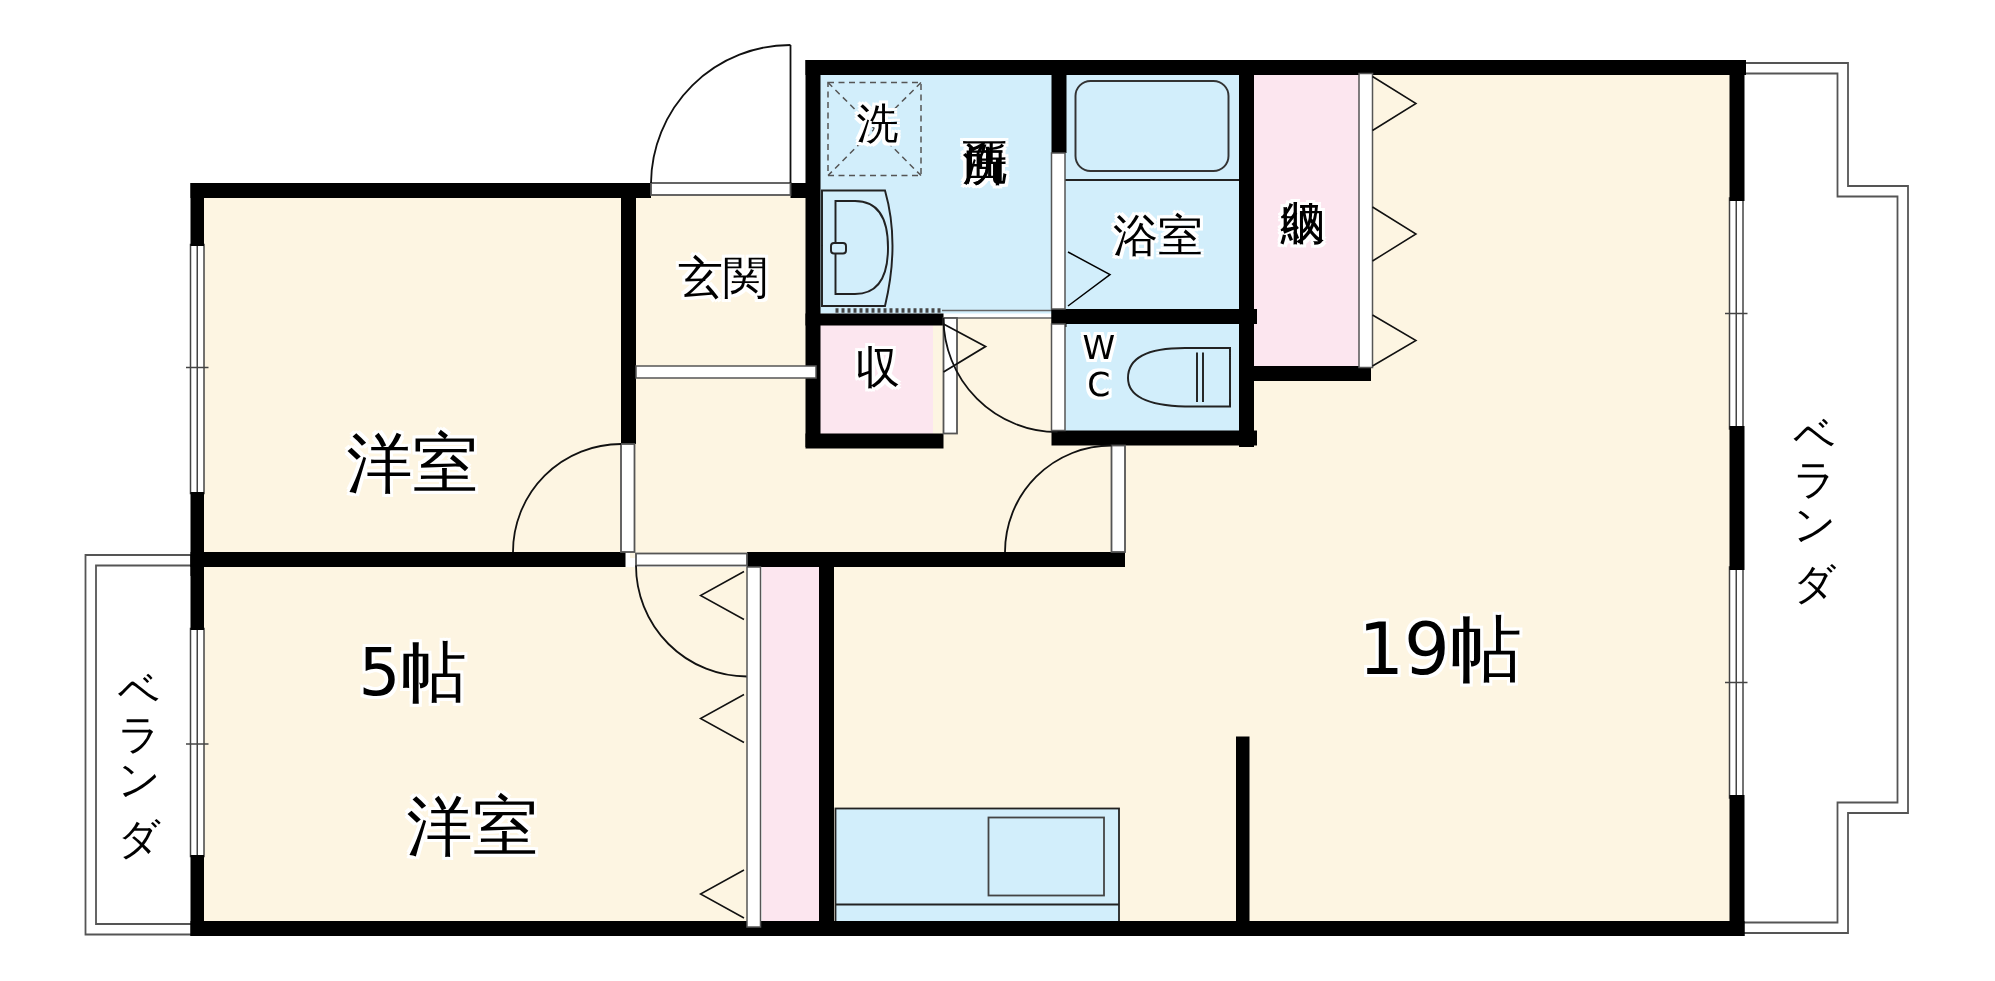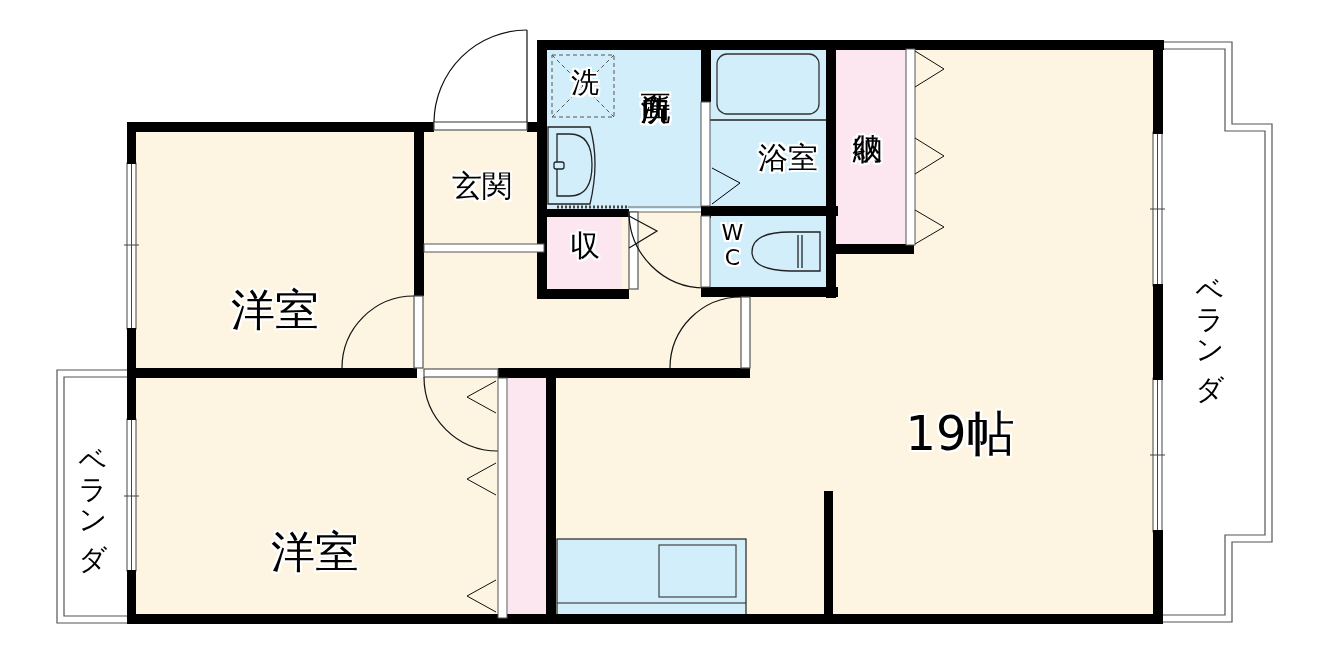--- a/index.html
+++ b/index.html
@@ -196,38 +196,39 @@
 
   <g stroke="#111" stroke-width="1" fill="none">
     <polyline points="496,381 467,397 496,413"></polyline>
     <polyline points="496,463 467,479 496,495"></polyline>
     <polyline points="496,580 467,596 496,612"></polyline>
   </g>
 </svg>
 
 <div class="lbl" style="left:205px;top:195px;width:140px;font-size:44px;">
   <div>洋室</div>
+  <div>5帖</div>
 </div>
 
 <div class="lbl" style="left:245px;top:437px;width:140px;font-size:44px;">
   <div>洋室</div>
   
 </div>
 
 <div class="lbl" style="left:880px;top:307px;width:160px;font-size:48px;">
   <div>19帖</div>
 </div>
 
 <div class="lbl" style="left:437px;top:170px;width:90px;font-size:30px;">玄関</div>
 
 <div class="lbl vert" style="left:640px;top:70px;font-size:30px;">洗面所</div>
 
 <div class="lbl" style="left:560px;top:68px;width:50px;font-size:28px;">洗</div>
 
-<div class="lbl" style="left:738px;top:142px;width:100px;font-size:30px;text-align:center;">浴室</div>
+<div class="lbl" style="left:722px;top:142px;width:100px;font-size:30px;text-align:center;">浴室</div>
 
 <div class="lbl vert" style="left:721px;top:220px;font-size:22px;line-height:1;">WC</div>
 
 <div class="lbl" style="left:558px;top:230px;width:54px;font-size:30px;">収</div>
 
 <div class="lbl vert" style="left:852px;top:110px;font-size:30px;">収納</div>
 
 <div class="lbl vert" style="left:78px;top:428px;font-size:28px;background:transparent;">ベランダ</div>
 
 <div class="lbl vert" style="left:1195px;top:258px;font-size:28px;">ベランダ</div>

